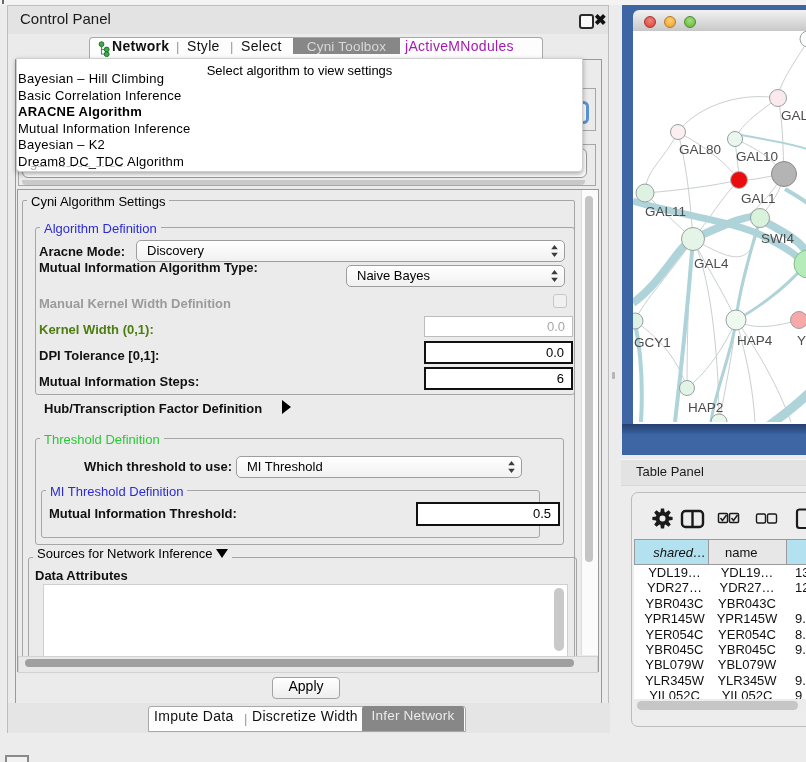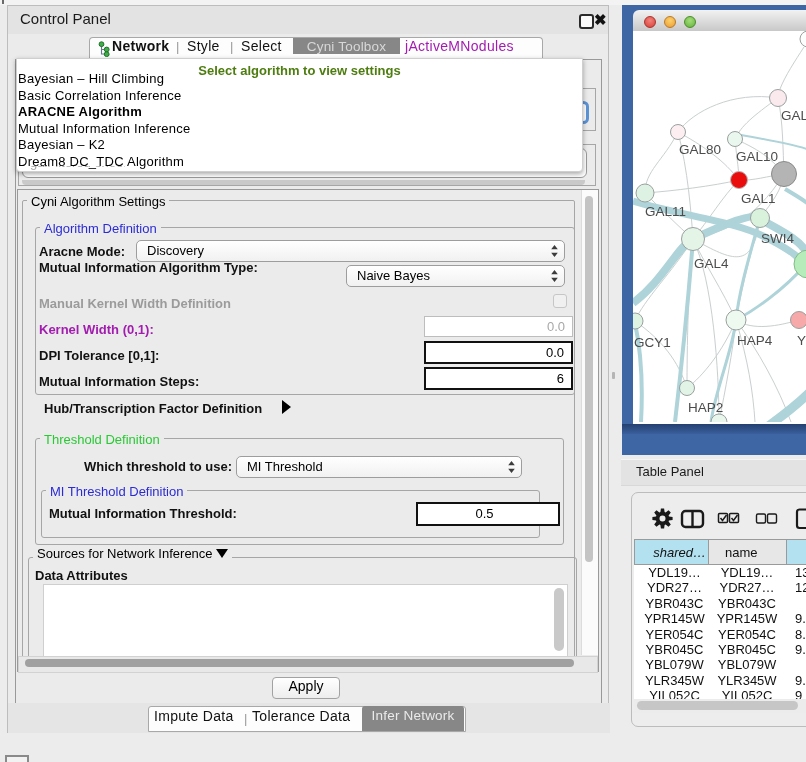--- a/index.html
+++ b/index.html
@@ -49,21 +49,21 @@
 
     <div class="abs" style="left:7px;top:53px;width:585px;height:643px;border:1px solid #999;"></div>
 
     <div class="abs" style="left:10px;top:82px;width:576px;height:41px;border:1px solid #a6a6a6;background:#ebebeb;"></div>
     <div class="abs" style="left:10px;top:138px;width:576px;height:40px;border:1px solid #a6a6a6;background:#ebebeb;"></div>
     <div class="abs" style="left:570px;top:95px;width:5px;height:17px;border:3px solid #5b94d6;border-radius:6px;background:#fff;"></div>
     <div class="abs" style="left:14px;top:174px;width:563px;height:5px;background:#c9c9c9;border-radius:0 0 4px 4px;"></div>
     <div class="abs" style="left:14px;top:142px;width:563px;height:28px;border:1px solid #9a9a9a;border-radius:6px;background:#fff;"></div>
 
     <div class="abs" style="left:8px;top:52px;width:565px;height:112px;background:#fff;border:1px solid #cfcfcf;border-radius:0 0 4px 4px;box-shadow:0 2px 5px rgba(0,0,0,.35);z-index:5;">
-      <div class="abs" style="left:0;top:4px;width:100%;text-align:center;font-size:13px;font-weight:bold;color:#4d7c0f;">Select algorithm to view settings</div>
+      <div class="abs" style="left:0;top:4px;width:100%;text-align:center;font-size:13px;font-weight:normal;color:#000000;">Select algorithm to view settings</div>
       <div class="abs" style="left:1px;top:12px;font-size:13px;letter-spacing:0.25px;color:#000;line-height:16.5px;">
         Bayesian – Hill Climbing<br>
         Basic Correlation Inference<br>
         <b>ARACNE Algorithm</b><br>
         Mutual Information Inference<br>
         Bayesian – K2<br>
         Dream8 DC_TDC Algorithm
       </div>
     </div>
 
@@ -89,21 +89,21 @@
     </div>
     <div class="lbl" style="left:31px;top:254px;">Mutual Information Algorithm Type:</div>
     <div class="combo" style="left:338px;top:259px;width:217px;height:20px;">
         <span class="t">Naive Bayes</span>
       <svg class="arr" style="top:4px;" width="7" height="12" viewBox="0 0 7 12">
           <path d="M3.5 0 L6.8 4.2 L0.2 4.2 Z M3.5 12 L6.8 7.8 L0.2 7.8 Z" fill="#3c3c3c"></path>
         </svg>
     </div>
     <div class="lbl" style="left:31px;top:290px;color:#9b9b9b;">Manual Kernel Width Definition</div>
     <div class="abs" style="left:545px;top:288px;width:12px;height:12px;border:1px solid #c6c6c6;border-radius:3px;background:#f0f0f0;"></div>
-    <div class="lbl" style="left:31px;top:316px;color:#a21caf;">Kernel Width (0,1):</div>
+    <div class="lbl" style="left:31px;top:316px;color:#4d7c0f;">Kernel Width (0,1):</div>
     <div class="fld" style="left:416px;top:310px;width:140px;height:19px;border:1px solid #bdbdbd;color:#a8a8a8;line-height:19px;padding-right:7px;">0.0</div>
     <div class="lbl" style="left:31px;top:342px;">DPI Tolerance [0,1]:</div>
     <div class="fld" style="left:416px;top:335px;width:138px;height:19px;border:2px solid #111;color:#000;line-height:19px;padding-right:7px;">0.0</div>
     <div class="lbl" style="left:31px;top:368px;">Mutual Information Steps:</div>
     <div class="fld" style="left:416px;top:361px;width:138px;height:19px;border:2px solid #111;color:#000;line-height:19px;padding-right:7px;">6</div>
 
     <div class="abs" style="left:36px;top:395px;font-size:13px;font-weight:bold;color:#111;">Hub/Transcription Factor Definition</div>
     <div class="abs" style="left:274px;top:394px;width:0;height:0;border-left:9px solid #000;border-top:7px solid transparent;border-bottom:7px solid transparent;"></div>
 
     <div class="grp" style="left:27px;top:432px;width:527px;height:105px;"></div>
@@ -111,40 +111,40 @@
     <div class="lbl" style="left:76px;top:453px;">Which threshold to use:</div>
     <div class="combo" style="left:228px;top:450px;width:284px;height:20px;">
         <span class="t">MI Threshold</span>
       <svg class="arr" style="top:4px;" width="7" height="12" viewBox="0 0 7 12">
           <path d="M3.5 0 L6.8 4.2 L0.2 4.2 Z M3.5 12 L6.8 7.8 L0.2 7.8 Z" fill="#3c3c3c"></path>
         </svg>
     </div>
     <div class="grp" style="left:33px;top:484px;width:497px;height:46px;"></div>
     <div class="leg" style="left:38px;top:478px;color:#2b2bd5;text-align:right;">MI Threshold Definition</div>
     <div class="lbl" style="left:41px;top:500px;">Mutual Information Threshold:</div>
-    <div class="fld" style="left:408px;top:496px;width:133px;height:20px;border:2px solid #111;color:#000;line-height:20px;padding-right:7px;text-align:center;">0.5</div>
+    <div class="fld" style="left:408px;top:496px;width:133px;height:20px;border:2px solid #111;color:#000;line-height:20px;padding-right:7px;">0.5</div>
 
     <div class="grp" style="left:20px;top:551px;width:547px;height:106px;"></div>
     <div class="leg" style="left:25px;top:540px;">Sources for Network Inference <span style="display:inline-block;width:0;height:0;border-top:9px solid #000;border-left:6.5px solid transparent;border-right:6.5px solid transparent;"></span></div>
     <div class="lbl" style="left:27px;top:562px;">Data Attributes</div>
     <div class="abs" style="left:35px;top:578px;width:523px;height:76px;background:#fff;border:1px solid #cfcfcf;"></div>
     <div class="abs" style="left:546px;top:582px;width:10px;height:63px;background:#c9c9c9;border-radius:5px;"></div>
 
     <div class="abs" style="left:10px;top:650px;width:578px;height:15px;background:#e8e8e8;border:1px solid #d2d2d2;"></div>
     <div class="abs" style="left:17px;top:653px;width:549px;height:8px;background:#a0a0a0;border-radius:4px;"></div>
 
     <div class="abs" style="left:264px;top:671px;width:66px;height:20px;border:1px solid #a2a2a2;border-radius:4px;background:linear-gradient(#ffffff,#ededed);text-align:center;font-size:14px;line-height:17px;">Apply</div>
 
     <div class="abs" style="left:0;top:697px;width:602px;height:30px;background:#e5e5e5;"></div>
 
     <div class="abs" style="left:140px;top:700px;width:316px;height:24px;background:#fdfdfd;border:1px solid #a8a8a8;border-radius:3px 3px 0 0;"></div>
     <div class="abs" style="left:354px;top:700px;width:102px;height:25px;background:#878787;border-radius:3px 3px 0 0;"></div>
     <div class="abs" style="left:146px;top:702px;font-size:14px;letter-spacing:0.3px;color:#111;">Impute Data</div>
     <div class="abs" style="left:236px;top:705px;font-size:13px;color:#999;">|</div>
-    <div class="abs" style="left:244px;top:702px;font-size:14px;letter-spacing:0.3px;color:#111;">Tolerance Data</div>
+    <div class="abs" style="left:244px;top:702px;font-size:14px;letter-spacing:0.3px;color:#111;">Discretize Width</div>
     <div class="abs" style="left:354px;top:702px;width:102px;text-align:center;font-size:13.5px;letter-spacing:0.2px;color:#eaeaea;">Infer Network</div>
   </div>
 
   <div class="abs" style="left:612px;top:372px;width:3px;height:7px;background:#b5b5b5;border-radius:1px;"></div>
 
   <div class="abs" style="left:5px;top:755px;width:20px;height:12px;border:2px solid #8a8a8a;background:#f2f2f2;"></div>
 
   <div class="abs" style="left:622px;top:5px;width:184px;height:450px;background:#3e66a5;"></div>
   <div class="abs" style="left:622px;top:424px;width:184px;height:10px;background:linear-gradient(#24406f,#3a5f9d);"></div>
 

